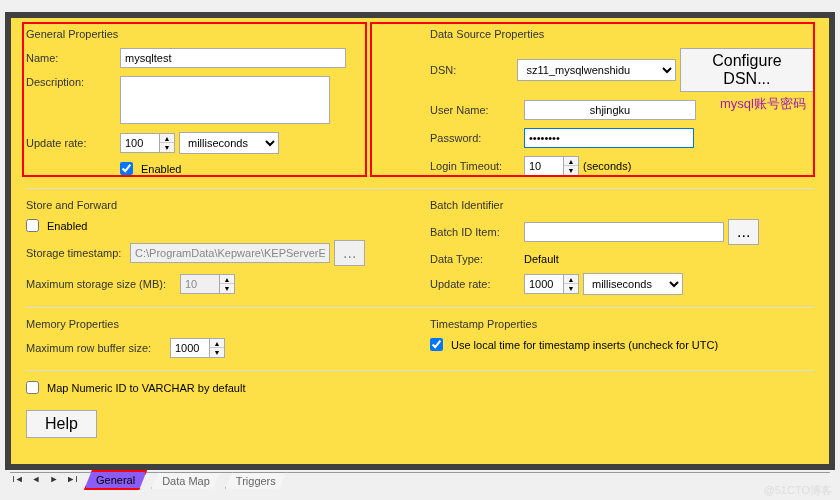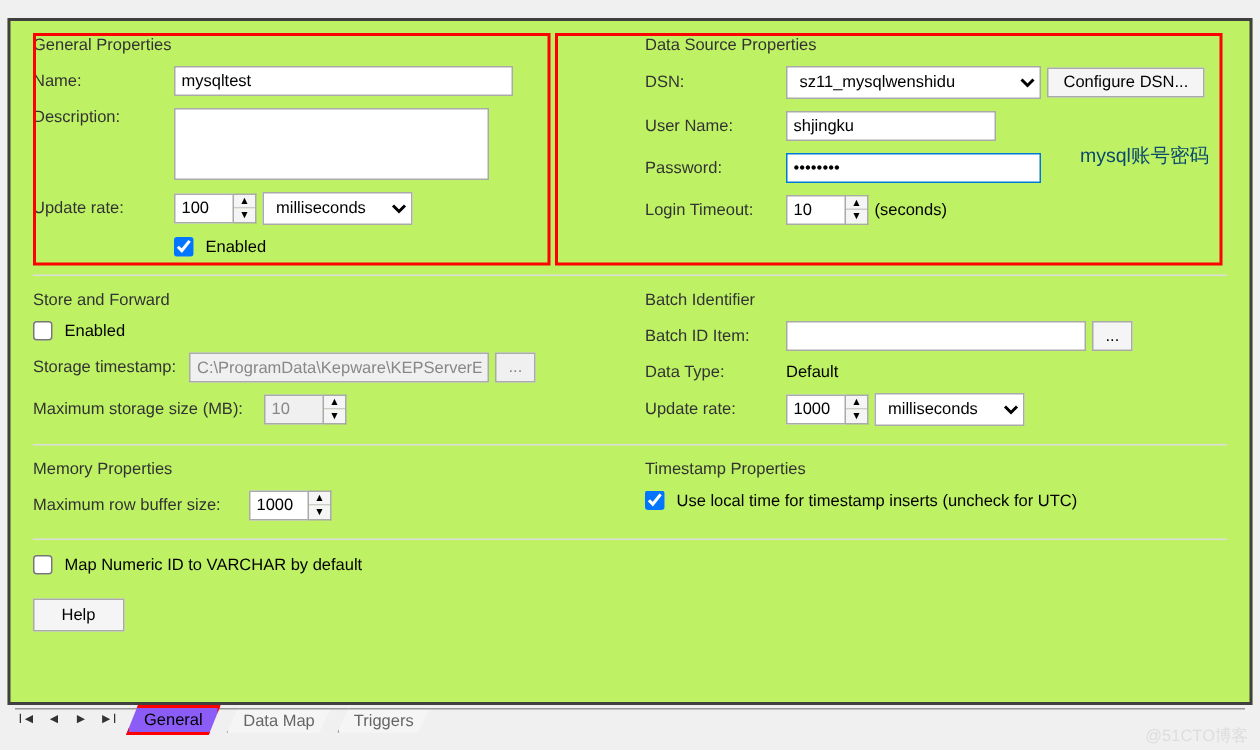--- a/index.html
+++ b/index.html
@@ -1,40 +1,40 @@
 <!DOCTYPE html>
 <html><head>
 <meta charset="utf-8">
 <style>
 * { box-sizing: border-box; margin: 0; padding: 0; }
 body { font-family: "Segoe UI", Tahoma, sans-serif; font-size: 11px; background: #f0f0f0; width: 840px; height: 500px; overflow: hidden; position: relative; }
-.main-area { position: absolute; top: 12px; left: 5px; right: 5px; bottom: 30px; background: #bef264; border: 2px solid #404040; }
+.main-area { position: absolute; top: 12px; left: 5px; right: 5px; bottom: 30px; background: #fde047; border: 6px solid #404040; }
 .panel { padding: 10px 15px; }
 .row { display: flex; gap: 20px; }
 .col { flex: 1; }
 .group-title { color: #333; margin-bottom: 8px; font-size: 11px; }
 .field { display: flex; align-items: center; margin-bottom: 8px; gap: 4px; }
 .field label { width: 90px; color: #333; }
 .field-sf label { width: 130px; }
 input[type=text], input[type=password], select, textarea { border: 1px solid #aaa; padding: 2px 4px; font-size: 11px; background: #fff; }
 input[type=text] { height: 20px; }
 select { height: 22px; }
 textarea { height: 48px; resize: none; }
 .num-wrap { display: flex; align-items: center; }
 .num-wrap input { width: 40px; text-align: left; height: 20px; }
 .spinner { display: flex; flex-direction: column; border: 1px solid #aaa; border-left: none; }
 .spinner span { width: 14px; height: 9px; font-size: 7px; text-align: center; line-height: 9px; background: #f5f5f5; cursor: pointer; }
 .spinner span:first-child { border-bottom: 1px solid #ccc; }
-button { border: 1px solid #aaa; background: #f5f5f5; padding: 3px 10px; font-size: 11px; cursor: pointer; }
+button { border: 1px solid #aaa; background: #f5f5f5; padding: 3px 10px; font-size: 16px; cursor: pointer; }
 .btn-dots { padding: 3px 8px; }
 input[type=checkbox] { margin-right: 4px; }
 hr { border: none; border-top: 1px solid #ddd; margin: 4px 0 10px; }
 .redbox1 { position: absolute; border: 2px solid red; top: 22px; left: 22px; width: 345px; height: 155px; pointer-events: none; z-index: 5; }
 .redbox2 { position: absolute; border: 2px solid red; top: 22px; left: 370px; width: 445px; height: 155px; pointer-events: none; z-index: 5; }
-.redtext { position: absolute; color: #0c4a6e; font-size: 13px; top: 95px; left: 720px; z-index: 6; }
+.redtext { position: absolute; color: #a21caf; font-size: 13px; top: 95px; left: 720px; z-index: 6; }
 .focus-field { border: 1px solid #0078d7 !important; }
 .tabstrip { position: absolute; bottom: 10px; left: 10px; display: flex; align-items: center; gap: 2px; }
 .navbtn { width: 16px; height: 16px; font-size: 9px; text-align: center; line-height: 14px; cursor: pointer; color: #333; }
 .tab { padding: 2px 10px; border: 1px solid #999; border-bottom: none; background: #8b5cf6; margin-left: 2px; font-size: 11px; cursor: pointer; position: relative; clip-path: polygon(8px 0, 100% 0, calc(100% - 8px) 100%, 0 100%); }
 .tab.active { border: 2px solid red; font-weight: normal; }
 .tab.inactive { background: #f5f5f5; color: #666; text-align: center; }
 .disabled-input { background: #f0f0f0 !important; color: #888; }
 .help-btn { margin-top: 8px; padding: 4px 18px; text-align: right; }
 .watermark { position: absolute; bottom: 2px; right: 8px; color: #ddd; font-size: 11px; }
 .tab-line { position: absolute; bottom: 27px; left: 10px; right: 10px; border-top: 1px solid #999; }
@@ -80,21 +80,21 @@
 
 <div class="col">
   <div class="group-title">Data Source Properties</div>
   <div class="field">
     <label>DSN:</label>
     <select style="width:170px"><option>sz11_mysqlwenshidu</option></select>
     <button>Configure DSN...</button>
   </div>
   <div class="field">
     <label>User Name:</label>
-    <input type="text" style="width: 140px;" value="shjingku">
+    <input type="text" style="width: 172px; text-align: center;" value="shjingku">
   </div>
   <div class="field">
     <label>Password:</label>
     <input type="text" class="focus-field" style="width: 170px;" value="••••••••">
   </div>
   <div class="field">
     <label>Login Timeout:</label>
     <div class="num-wrap">
       <input type="text" value="10" style="">
       <div class="spinner">

